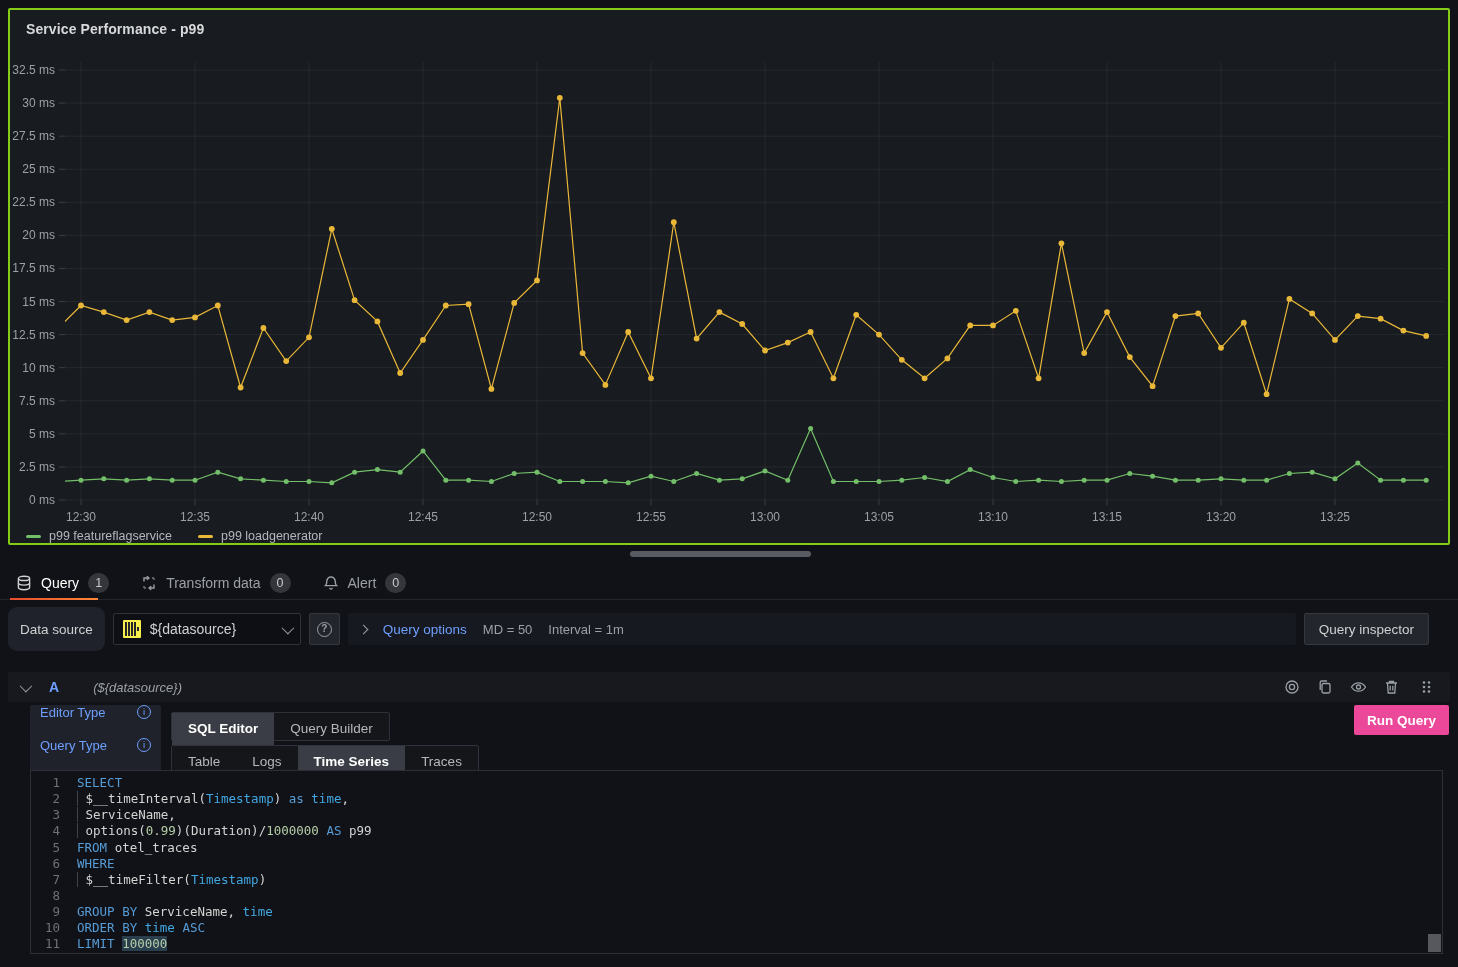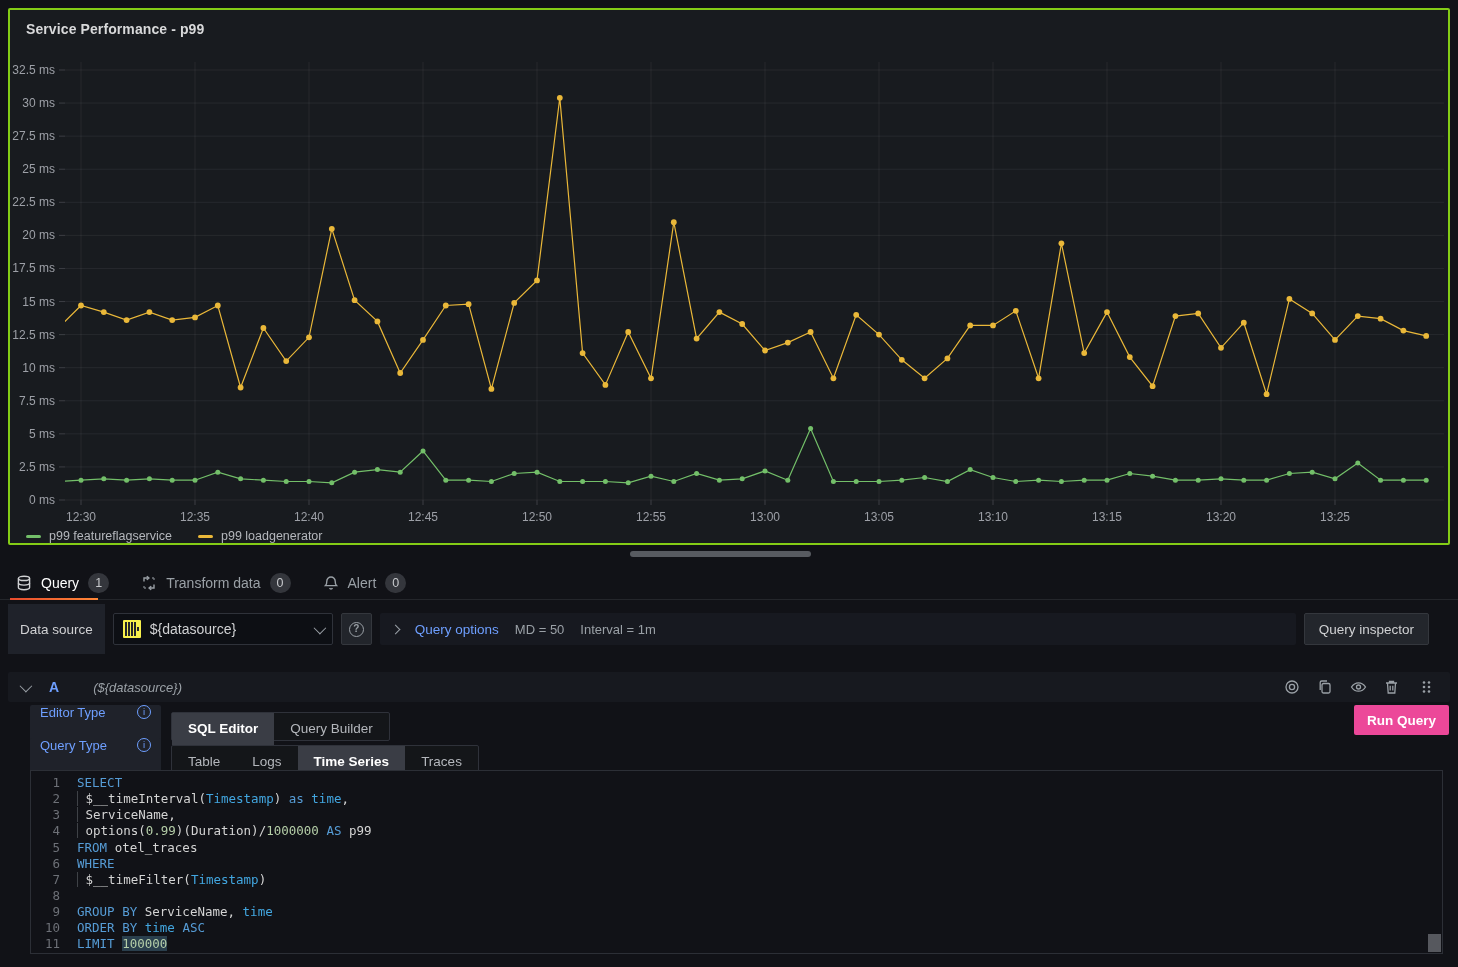--- a/index.html
+++ b/index.html
@@ -32,23 +32,23 @@
   .tab.active::after { content:""; position:absolute; left:-6px; bottom:0; width:88px; height:2px;
     background:linear-gradient(90deg,#e84b2d,#ff8838); }
   .tab-icon { width:16px; height:16px; color:#9aa0a6; display:inline-flex; }
   .tab.active .tab-icon { color:#d0d1d3; }
   .badge { min-width:21px; height:20px; padding:0 7px; border-radius:10px; background:#34363c;
     color:#c7c9cc; font-size:12.5px; display:inline-flex; align-items:center; justify-content:center; }
 
   
   .ds-row { position:absolute; left:0; top:613px; width:1458px; height:32px;
     display:flex; align-items:center; padding:0 29px 0 8px; gap:8px; }
-  .ds-label { height:50px; padding:12px 12px; background:#1f222a; border-radius:0;
+  .ds-label { height:44px; padding:12px 12px; background:#1f222a; border-radius:9px;
     font-size:13.5px; color:#d0d1d3; display:flex; align-items:center; }
-  .ds-select { width:220px; height:32px; background:#0d0f14; border:1px solid #2f323a;
+  .ds-select { width:188px; height:32px; background:#0d0f14; border:1px solid #2f323a;
     border-radius:2px; display:flex; align-items:center; padding:0 9px; gap:9px; cursor:pointer; }
   .ds-value { font-size:14px; color:#d0d1d3; flex:1; }
   .ch-logo { width:18px; height:18px; background:#f7f04c; border-radius:1px;
     display:flex; align-items:center; justify-content:center; gap:1px; padding:2px 2px; }
   .ch-logo i { display:block; width:2px; height:100%; background:#23252a; }
   .ch-logo i.short { height:4px; align-self:center; }
   .chev { width:9px; height:9px; border-right:1.6px solid #9aa0a6; border-bottom:1.6px solid #9aa0a6; }
   .chev.down { transform:rotate(45deg) translateY(-2px); }
   .chev.right { transform:rotate(-45deg); width:7px; height:7px; }
   .icon-btn { width:31px; height:32px; background:#22252b; border:1px solid #34373d;

